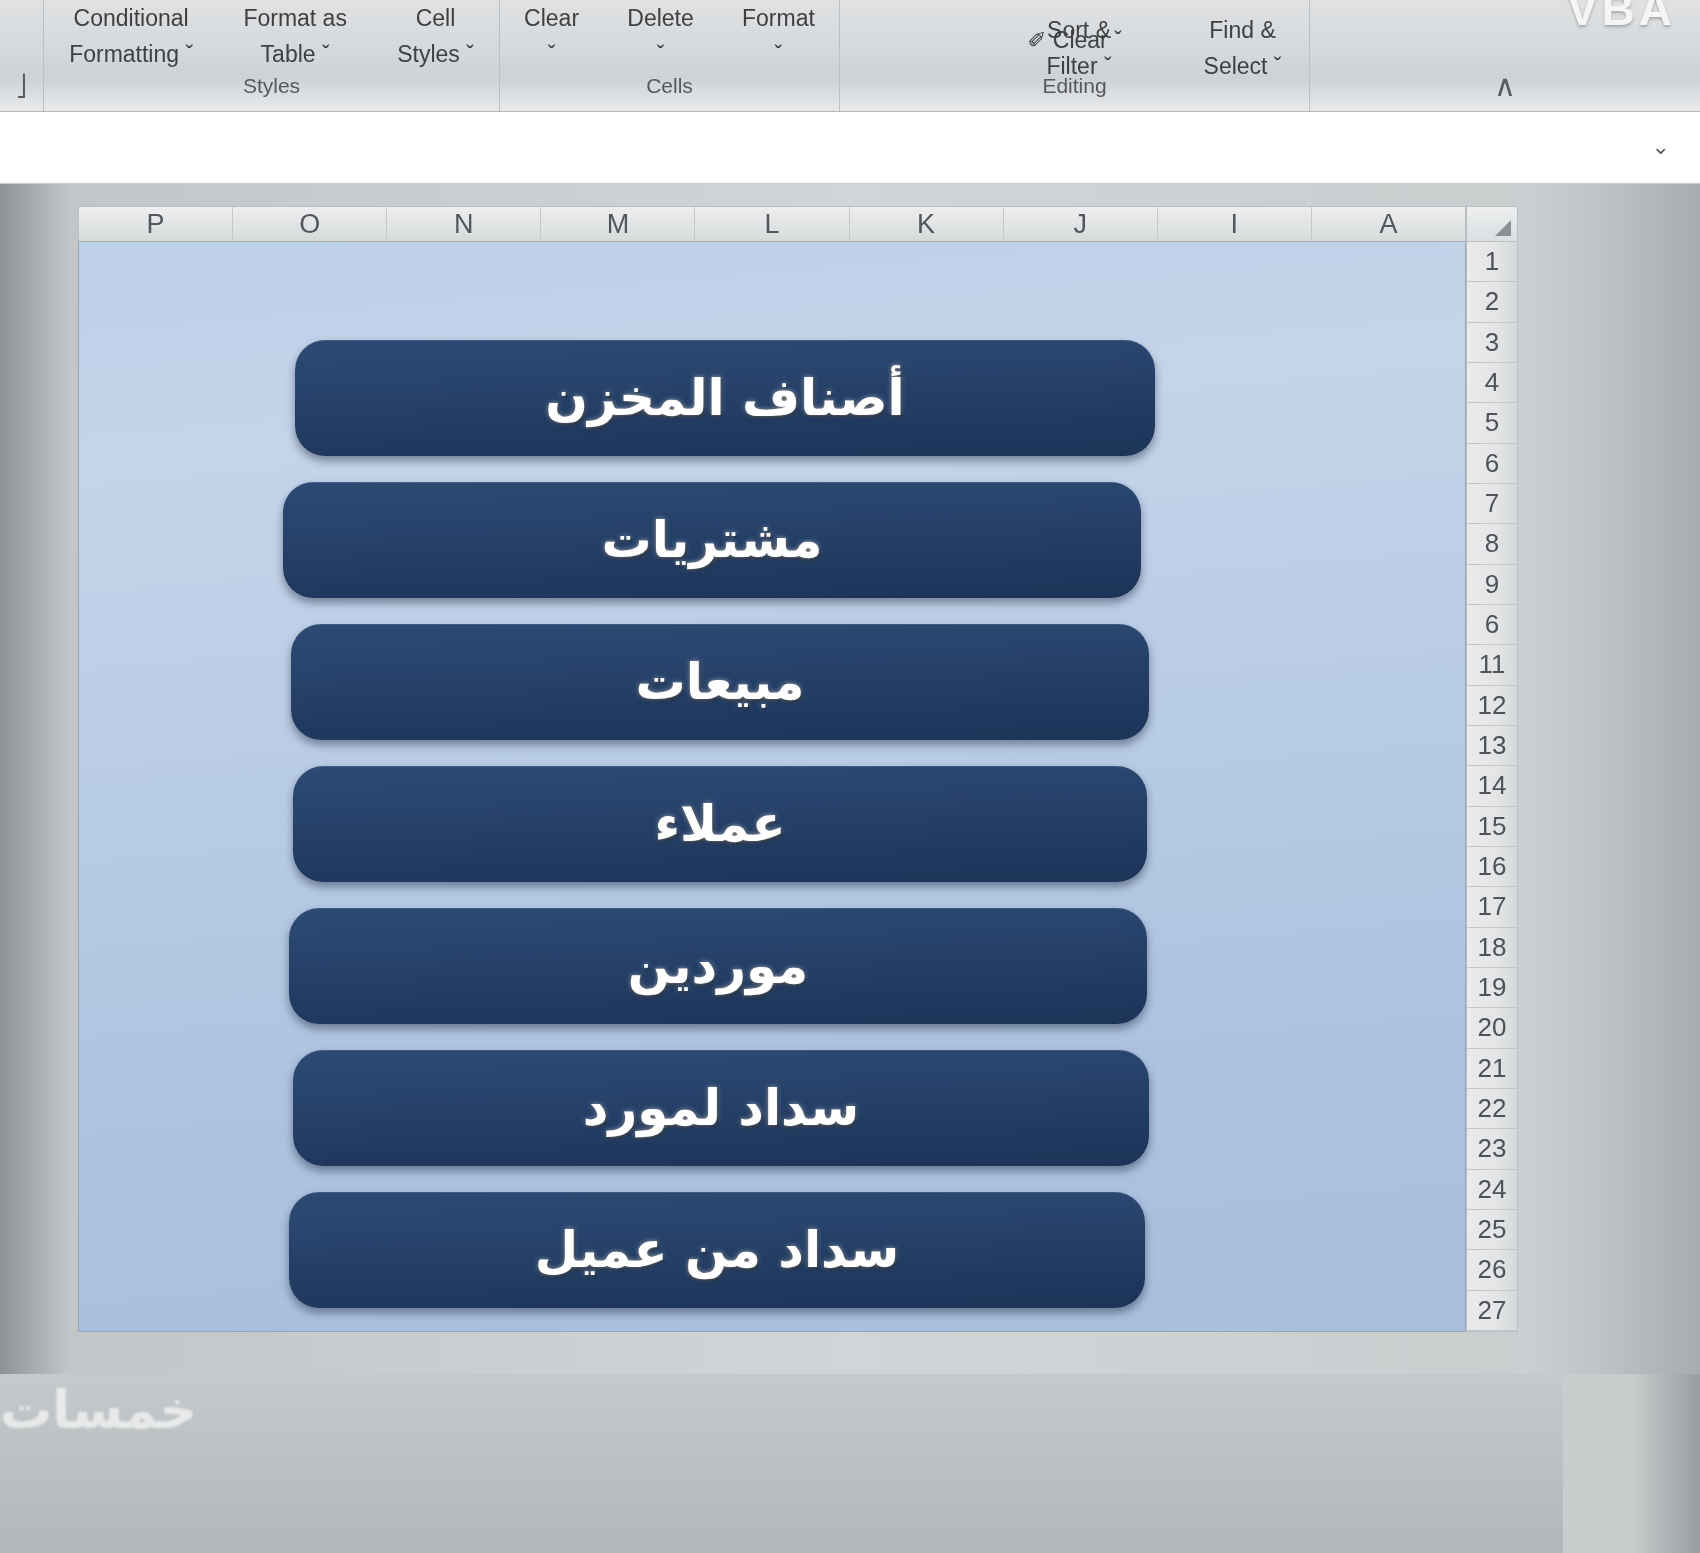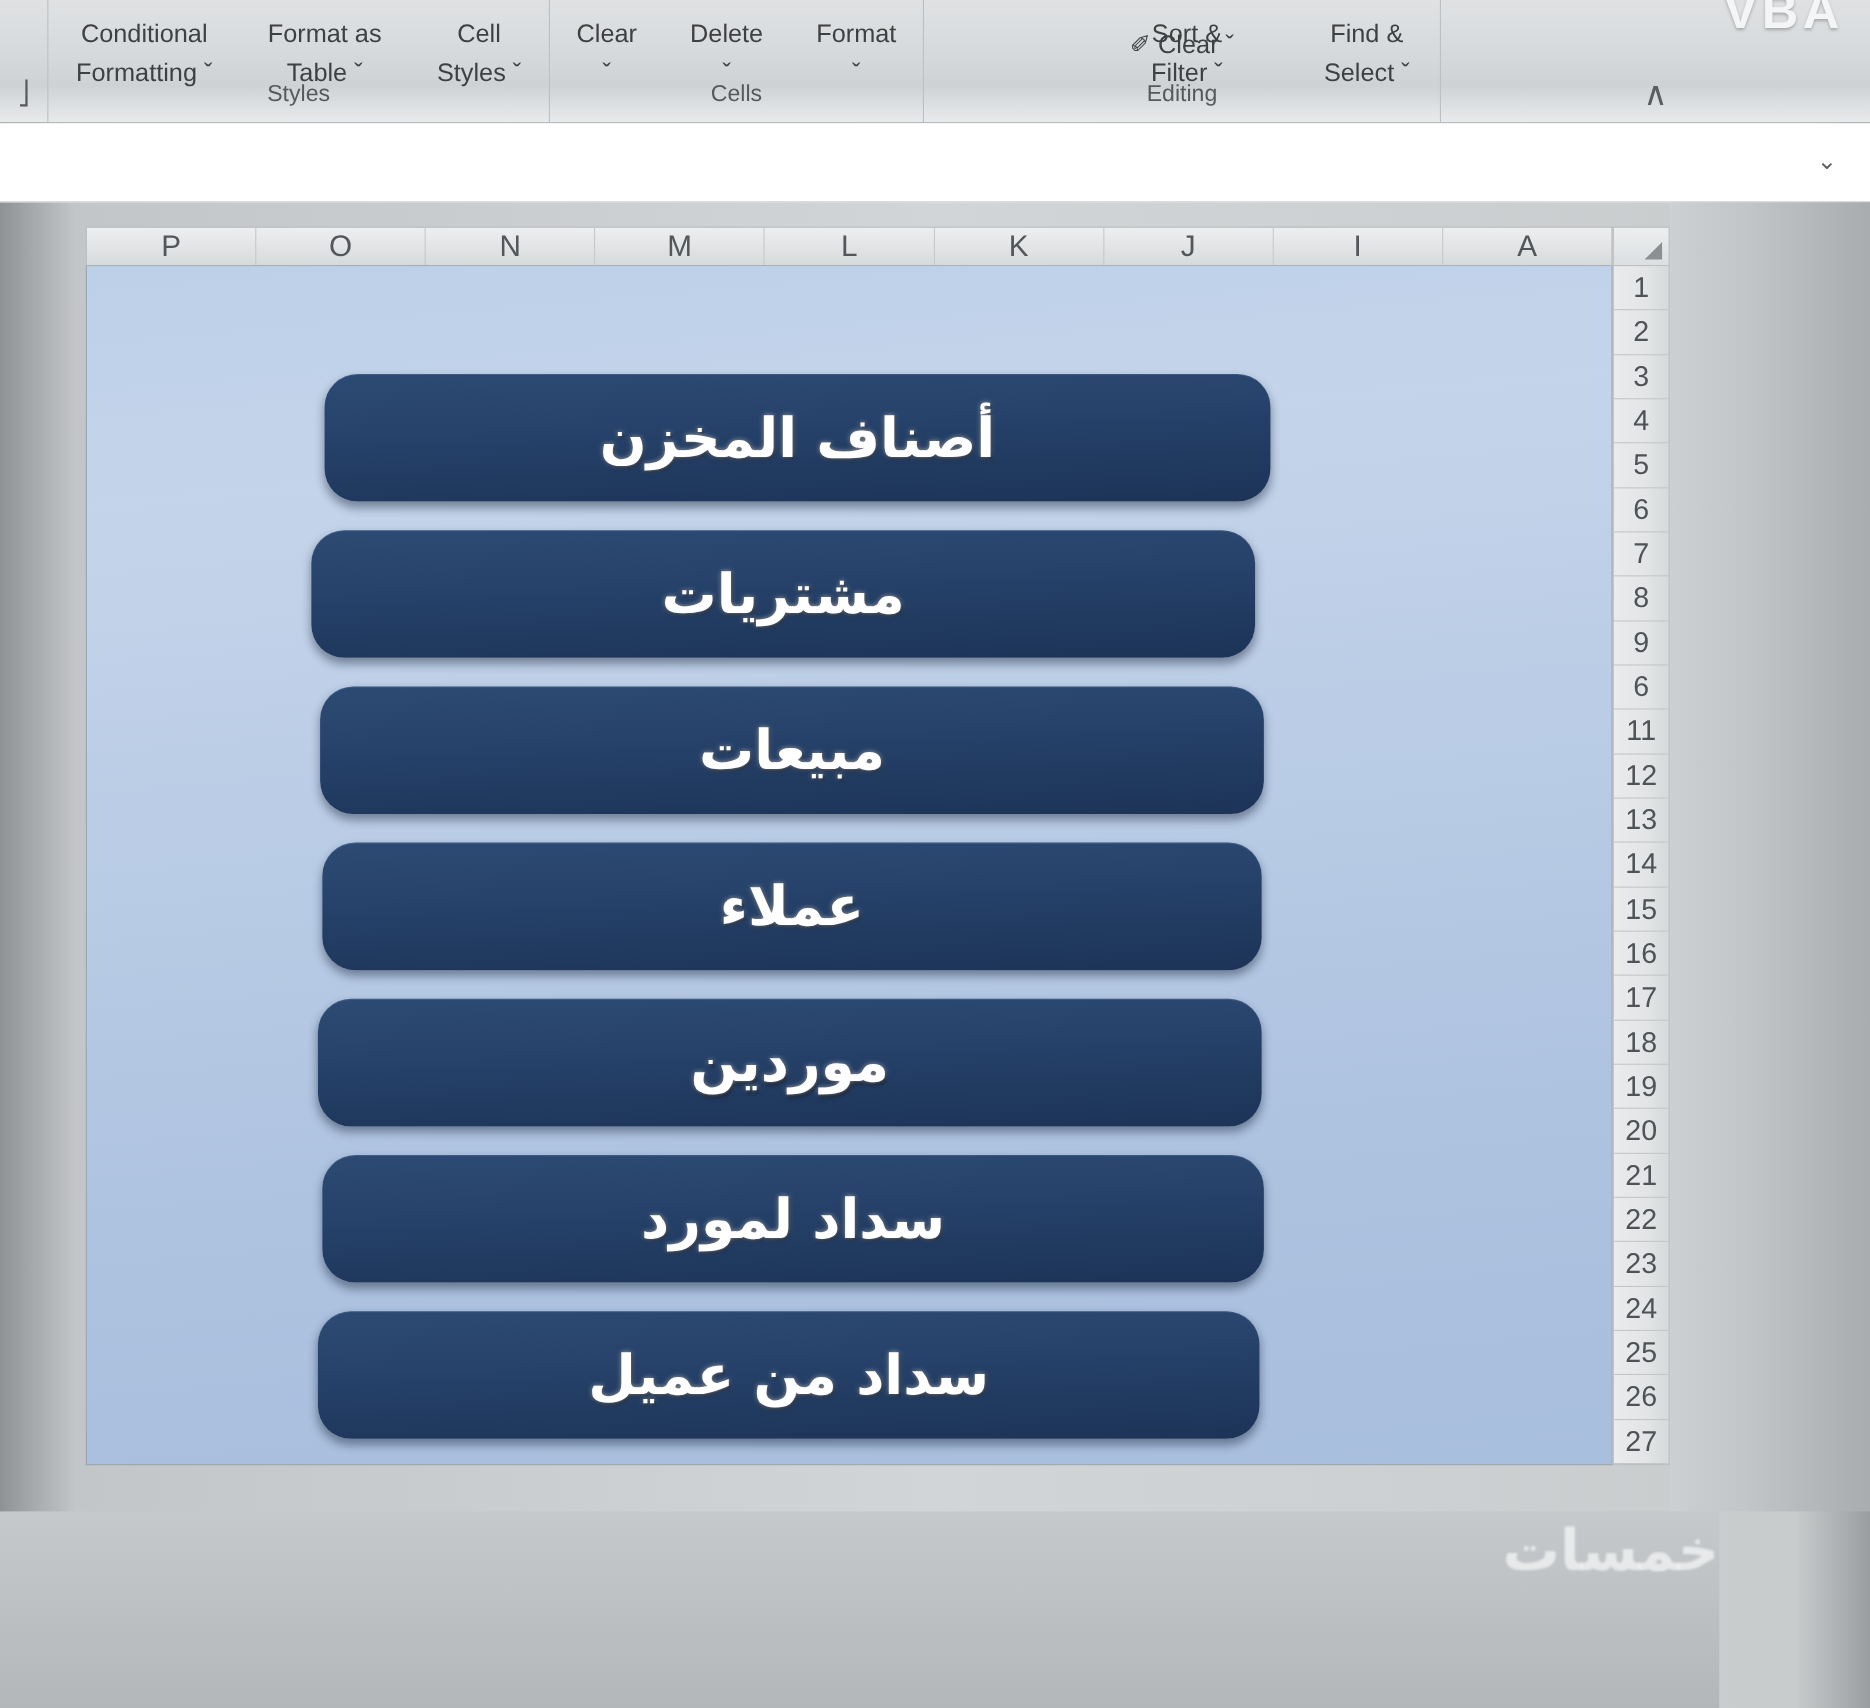--- a/index.html
+++ b/index.html
@@ -43,21 +43,21 @@
     font-size: 21px;
     color: #58595b;
     filter: blur(0.5px);
   }
   .rb-cmds {
     position: absolute;
     left: 0; right: 0; top: 0;
     display: flex;
     justify-content: space-around;
     align-items: flex-start;
-    padding-top: 12px;
+    padding-top: 0px;
   }
   .rb-cmd {
     text-align: center;
     font-size: 23px;
     color: #3f4042;
     line-height: 36px;
     filter: blur(0.55px);
     white-space: nowrap;
   }
   .rb-cmd .l2 { display: block; }
@@ -227,21 +227,21 @@
   .menu-btn.o6 { margin-left: 10px; width: 856px; }
 
   
   .watermark {
     position: absolute;
     left: 0; top: 1374px;
     width: 1563px; height: 179px;
     background: linear-gradient(180deg,#c6c9cb 0%,#bfc2c4 40%,#b4b7b9 100%);
     display: flex;
     align-items: flex-start;
-    justify-content: flex-end;
+    justify-content: flex-start;
     padding-top: 6px;
   }
   .watermark .wm-text {
     font-family: "DejaVu Sans", sans-serif;
     font-size: 52px;
     font-weight: bold;
     color: rgba(255,255,255,.62);
     direction: rtl;
     letter-spacing: 3px;
     filter: blur(0.8px);

